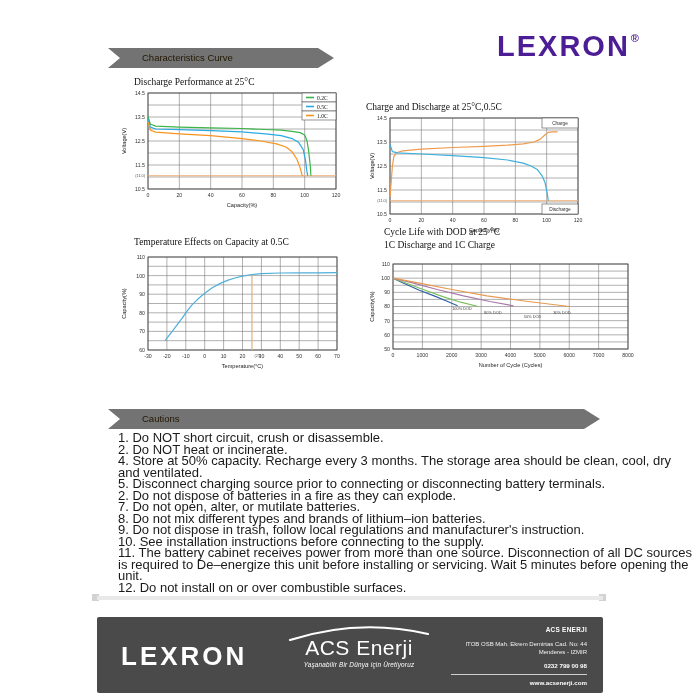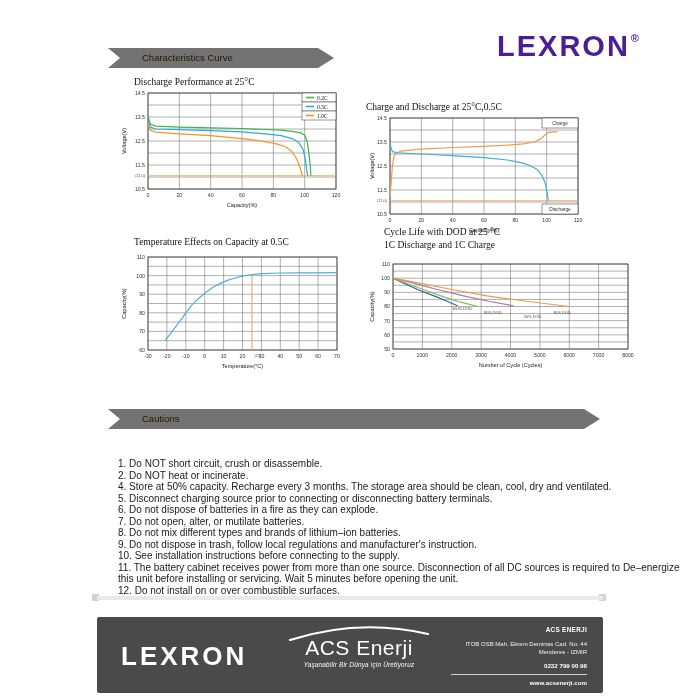--- a/index.html
+++ b/index.html
@@ -23,21 +23,21 @@
     height:13px;line-height:13px;}
   .chart-block svg{display:block;}
   #chart-block-0{left:118px;top:76px;width:232px;}
   #chart-block-1{left:366px;top:76px;width:232px;margin-top:25px;}
   #chart-block-2{left:118px;top:236px;width:232px;}
   #chart-block-3{left:366px;top:226px;width:268px;}
   #chart-block-0 .chart-title,#chart-block-2 .chart-title{padding-left:16px;}
   #chart-block-3 .chart-title{padding-left:18px;}
 
   
-  .cautions-list{position:absolute;left:118px;top:458px;width:576px;font-size:10px;
+  .cautions-list{position:absolute;left:118px;top:432px;width:576px;font-size:13px;
     line-height:11.5px;color:#1a1a1a;}
   .cautions-list div{white-space:normal;}
 
   
   .pre-footer-strip{position:absolute;left:97px;top:596px;width:506px;height:4px;background:#e9e9e9;}
   .strip-sq{position:absolute;width:7px;height:7px;background:#d2d2d2;top:594px;}
   .strip-sq.left{left:92px;} .strip-sq.right{left:599px;}
 
   
   .footer{position:absolute;left:97px;top:617px;width:506px;height:76px;background:#4A4A4A;border-radius:2px;}
@@ -268,21 +268,21 @@
 
 <div class="ribbon" id="ribbon-cautions">
   <span>Cautions</span>
 </div>
 
 <div class="cautions-list">
   <div>1. Do NOT short circuit, crush or disassemble.</div>
   <div>2. Do NOT heat or incinerate.</div>
   <div>4. Store at 50% capacity. Recharge every 3 months. The storage area should be clean, cool, dry and ventilated.</div>
   <div>5. Disconnect charging source prior to connecting or disconnecting battery terminals.</div>
-  <div>6. Do not dispose of batteries in a fire as they can explode.</div>
+  <div>2. Do not dispose of batteries in a fire as they can explode.</div>
   <div>7. Do not open, alter, or mutilate batteries.</div>
   <div>8. Do not mix different types and brands of lithium–ion batteries.</div>
   <div>9. Do not dispose in trash, follow local regulations and manufacturer's instruction.</div>
   <div>10. See installation instructions before connecting to the supply.</div>
   <div>11. The battery cabinet receives power from more than one source. Disconnection of all DC sources is required to De–energize this unit before installing or servicing. Wait 5 minutes before opening the unit.</div>
   <div>12. Do not install on or over combustible surfaces.</div>
 </div>
 
 <div class="strip-sq left"></div>
 <div class="strip-sq right"></div>

